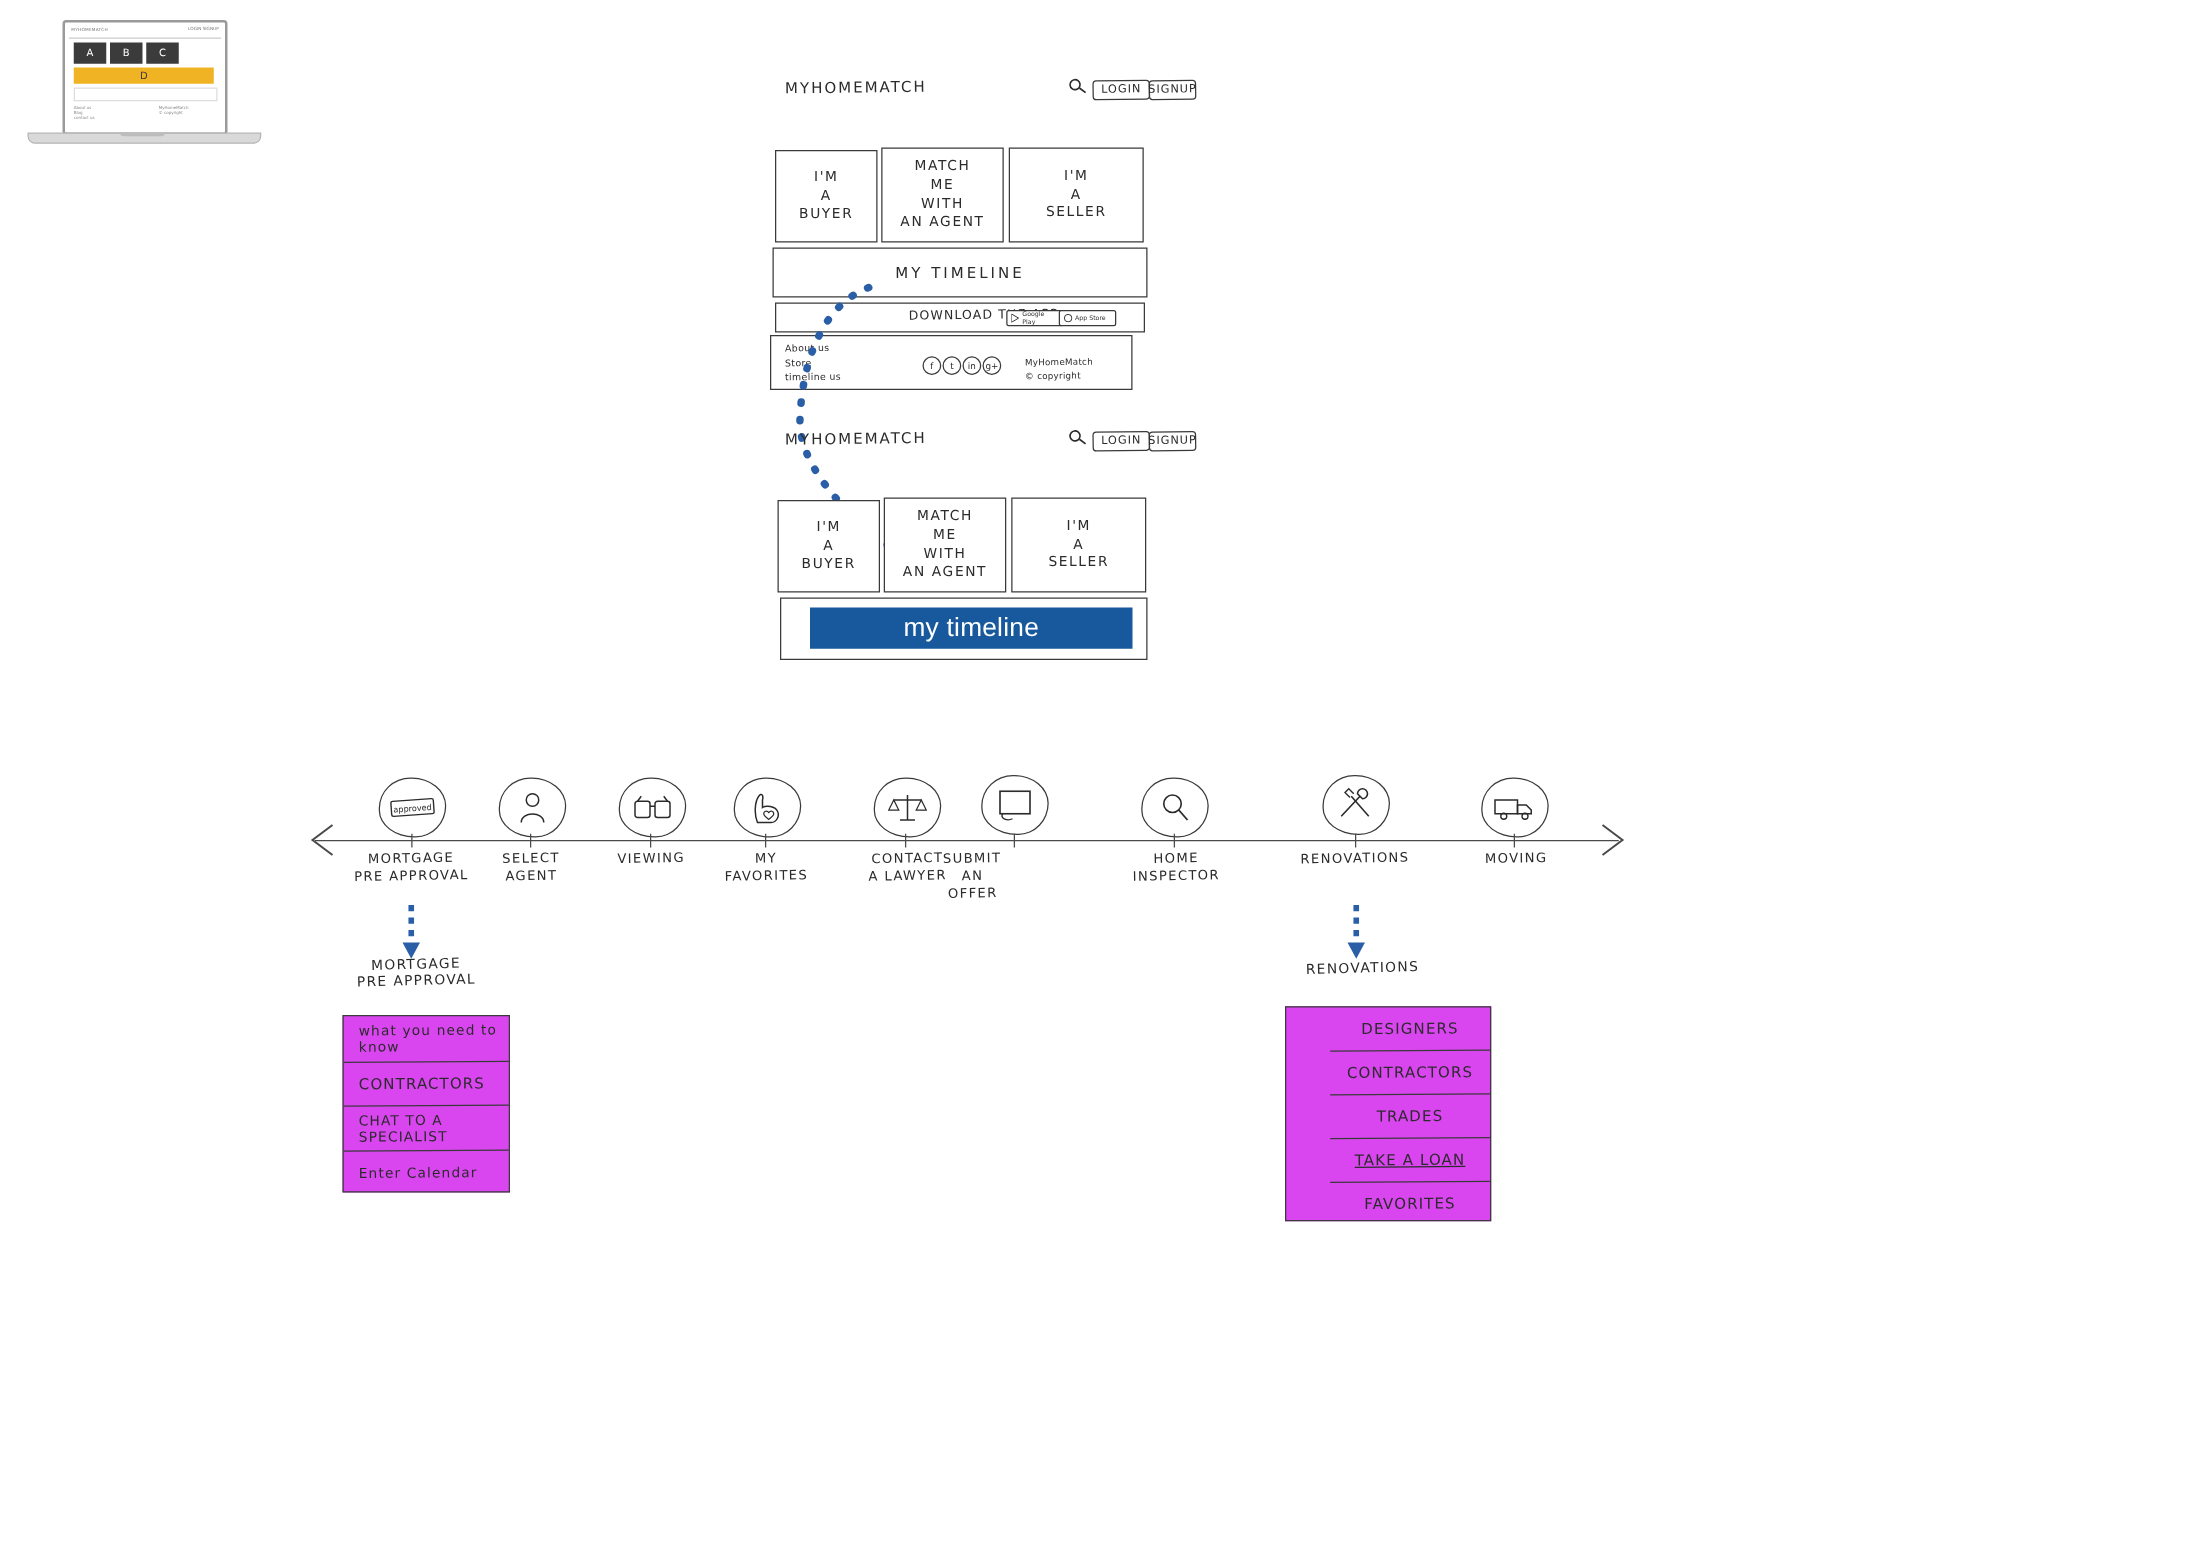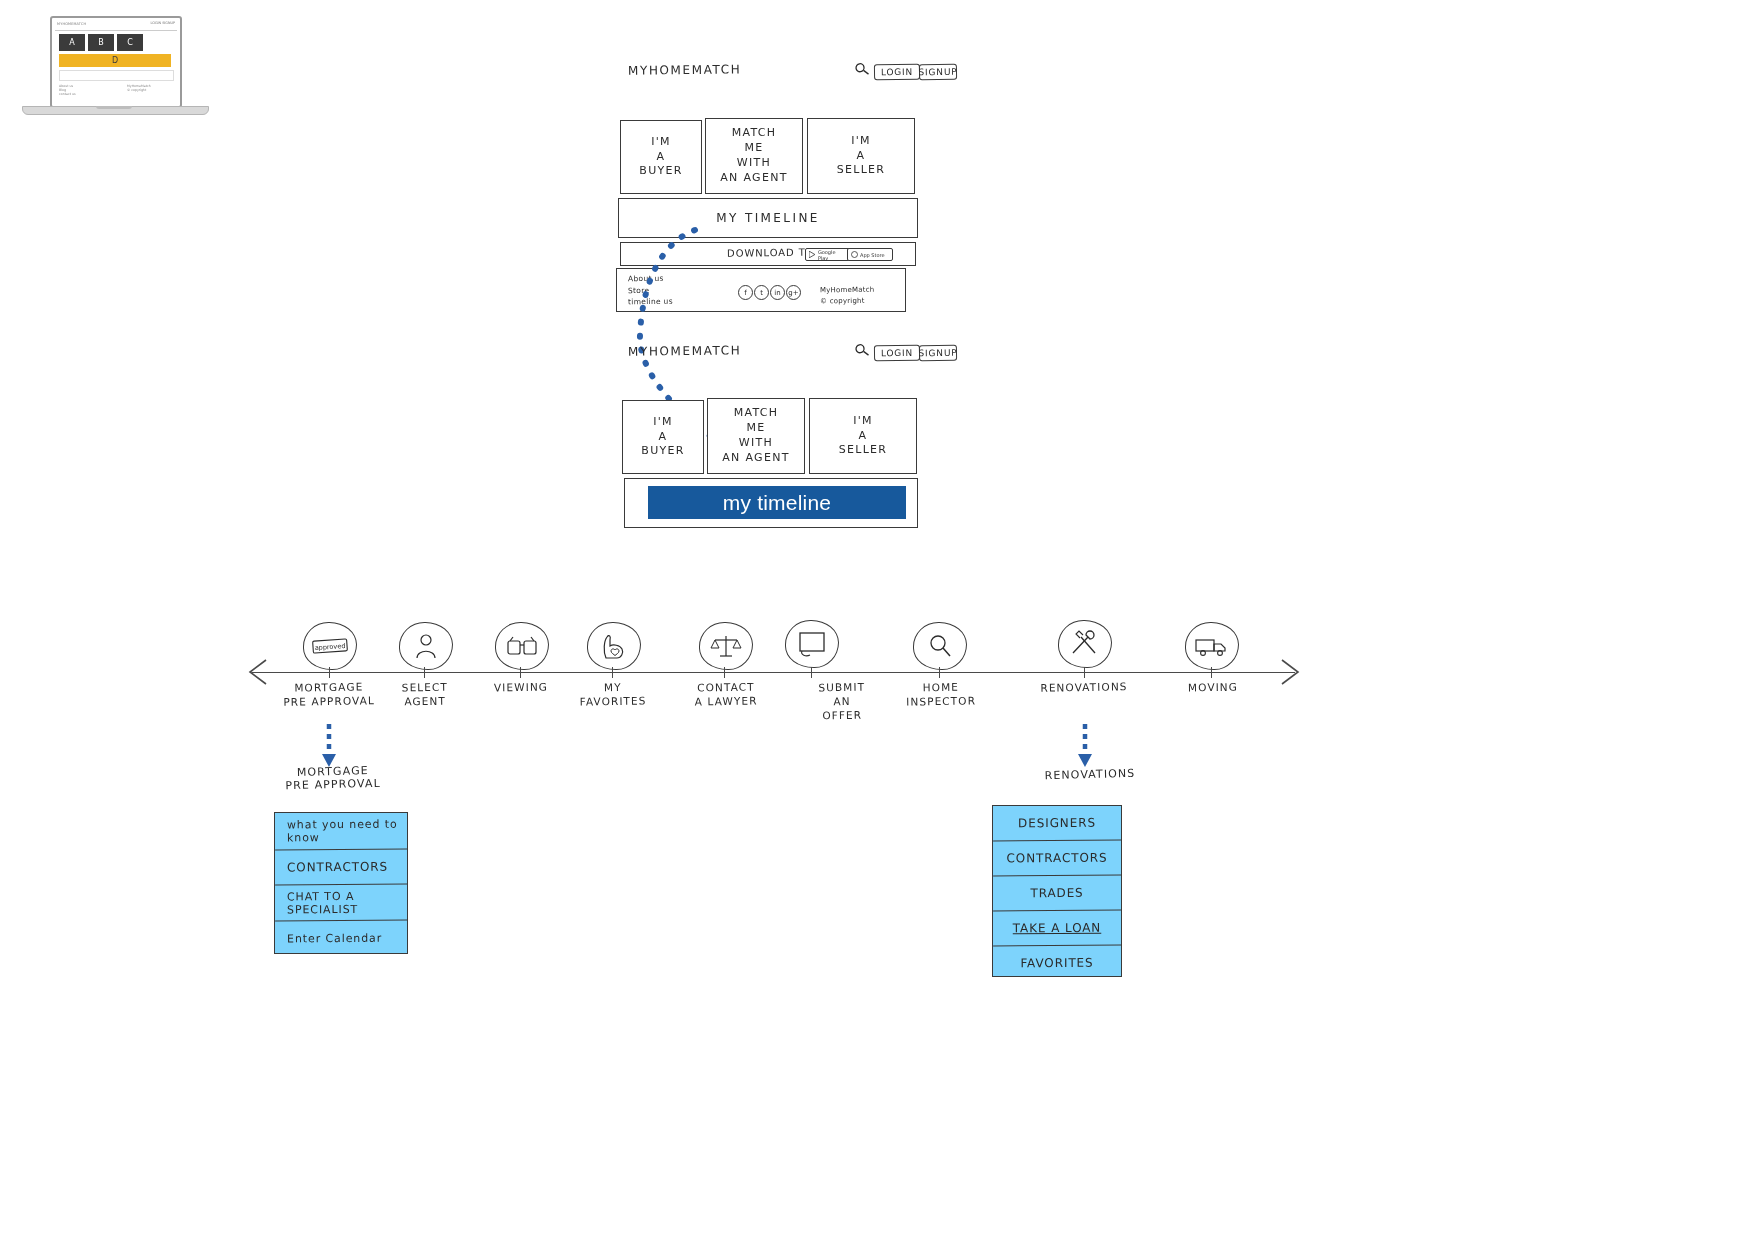--- a/index.html
+++ b/index.html
@@ -77,21 +77,21 @@
     position:absolute;width:52px;height:46px;border:1.6px solid #3a3a3a;
     border-radius:48% 52% 46% 54%/52% 48% 54% 46%;background:#fff;
     display:flex;align-items:center;justify-content:center;
   }
   .node svg{display:block;}
   .tl-label{
     position:absolute;text-align:center;font-size:10.5px;letter-spacing:1.1px;
     color:#2b2b2b;white-space:pre-line;line-height:1.35;transform:rotate(-1deg);
   }
   
-  .panel{position:absolute;border:1.5px solid #3a3a3a;background:#7dd3fc;}
+  .panel{position:absolute;border:1.5px solid #3a3a3a;background:#d946ef;}
   .panel-row{
     border-bottom:1.4px solid #3a3a3a;display:flex;align-items:center;
     padding-left:12px;font-size:12px;letter-spacing:.9px;color:#2b2b2b;
     transform:rotate(-0.4deg);
   }
   .panel-row:last-child{border-bottom:none;}
   .panel-title{
     position:absolute;font-size:11px;letter-spacing:1.1px;color:#2b2b2b;
     text-align:center;white-space:pre-line;line-height:1.2;transform:rotate(-1.5deg);
   }
@@ -264,21 +264,21 @@
 <div class="tl-label" style="left:684px;top:680px;width:84px;">CONTACT
 A LAWYER</div>
 
 <div class="node" style="left:785px;top:620px;">
   <svg width="36" height="30" viewBox="0 0 36 30">
     <rect x="6" y="4" width="24" height="18" fill="none" stroke="#2b2b2b" stroke-width="1.3"></rect>
     <path d="M8,22 C6,26 12,28 16,26" fill="none" stroke="#2b2b2b" stroke-width="1.1"></path>
   </svg>
 </div>
 <div class="tick" style="left:811px;top:667px;"></div>
-<div class="tl-label" style="left:800px;top:680px;width:84px;">SUBMIT
+<div class="tl-label" style="left:736px;top:680px;width:84px;">SUBMIT
 AN
 OFFER</div>
 
 <div class="node" style="left:913px;top:622px;">
   <svg width="28" height="28" viewBox="0 0 28 28">
     <circle cx="12" cy="11" r="7" fill="none" stroke="#2b2b2b" stroke-width="1.3"></circle>
     <line x1="17" y1="16" x2="24" y2="24" stroke="#2b2b2b" stroke-width="1.5"></line>
   </svg>
 </div>
 <div class="tick" style="left:939px;top:667px;"></div>
@@ -317,19 +317,19 @@
   <div class="panel-row" style="height:34px;">CONTRACTORS</div>
   <div class="panel-row" style="height:35px;font-size:11px;">CHAT TO A SPECIALIST</div>
   <div class="panel-row" style="height:34px;font-size:11px;">Enter Calendar</div>
 </div>
 
 <svg class="abs" style="left:1070px;top:722px;width:30px;height:48px;">
   <line x1="15" y1="2" x2="15" y2="32" stroke="#2a5fa8" stroke-width="4.5" stroke-dasharray="5 5"></line>
   <polygon points="8,32 22,32 15,45" fill="#2a5fa8"></polygon>
 </svg>
 <div class="panel-title" style="left:1035px;top:768px;width:110px;">RENOVATIONS</div>
-<div class="panel" style="left:992px;top:805px;width:128px;height:170px;">
+<div class="panel" style="left:1028px;top:805px;width:128px;height:170px;padding-left:35px;">
   <div class="panel-row" style="height:34px;justify-content:center;padding-left:0;">DESIGNERS</div>
   <div class="panel-row" style="height:34px;justify-content:center;padding-left:0;">CONTRACTORS</div>
   <div class="panel-row" style="height:34px;justify-content:center;padding-left:0;">TRADES</div>
   <div class="panel-row" style="height:34px;justify-content:center;padding-left:0;text-decoration:underline;">TAKE A LOAN</div>
   <div class="panel-row" style="height:34px;justify-content:center;padding-left:0;">FAVORITES</div>
 </div>
 
 </body></html>

